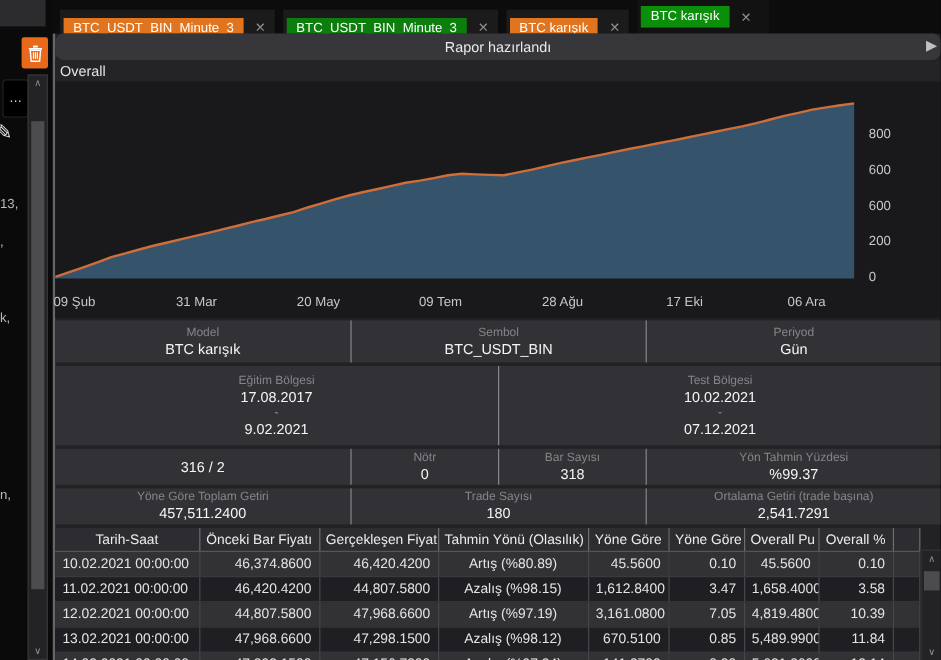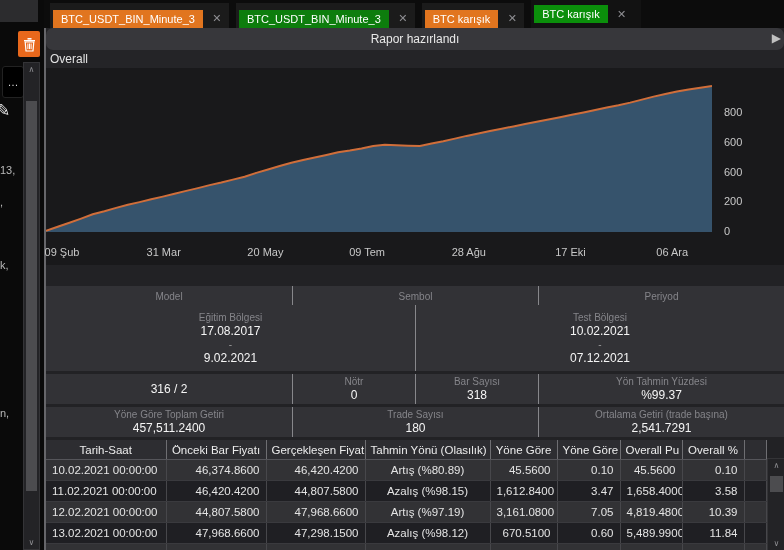--- a/index.html
+++ b/index.html
@@ -23,21 +23,21 @@
   .vs-up,.vs-down{position:absolute;left:0;right:0;height:13px;color:#8f8f93;font-size:8px;
                   display:flex;align-items:center;justify-content:center;}
   .vs-up{top:0;} .vs-down{bottom:0;}
   .vs-thumb{position:absolute;left:2px;right:2px;background:#4c4c4f;}
   #sidebar-scroll{left:23px;top:62px;width:15px;height:486px;}
   #sidebar-scroll .vs-thumb{top:38px;height:390px;}
 
   
   #tabbar{position:absolute;left:44px;top:0;width:740px;height:28px;background:#0c0c0c;
           display:flex;align-items:flex-start;padding-left:6px;box-sizing:border-box;}
-  .tabgroup{display:flex;align-items:center;background:#1b1b1b;margin-top:3px;height:31px;
+  .tabgroup{display:flex;align-items:center;background:#1b1b1b;margin-top:8px;height:31px;
             padding:0 3px;margin-right:7px;cursor:pointer;}
   .tabgroup.active{margin-top:0;height:28px;background:#121212;padding-right:10px;}
   .tabchip{color:#fff;font-size:11px;padding:3px 8px;white-space:nowrap;}
   .tab-close{color:#8e8e92;font-size:11px;width:18px;text-align:center;margin-left:5px;cursor:pointer;}
 
   
   #main{position:absolute;left:44px;top:28px;width:740px;height:522px;background:#222225;
         border-left:2px solid #66666a;box-sizing:border-box;}
   .statusbar{position:absolute;left:0;top:0;width:738px;height:22px;background:#37373b;
              display:flex;align-items:center;justify-content:center;color:#e9e9e9;font-size:12px;border-radius:7px;}
@@ -46,21 +46,21 @@
                color:#e2e2e2;font-size:12px;display:flex;align-items:center;padding-left:4px;box-sizing:border-box;}
 
   
   .chart-panel{position:absolute;left:0;top:40px;width:738px;height:197px;background:#19191b;}
   .chart-panel svg{position:absolute;left:0;top:2px;}
   .ylab{position:absolute;left:678px;width:40px;color:#c8c8c8;font-size:11px;}
   .xlab{position:absolute;top:178px;transform:translateX(-50%);color:#c8c8c8;font-size:11px;white-space:nowrap;}
 
   
   .inforow{position:absolute;left:0;width:738px;display:grid;}
-  .rowA{top:239px;height:35px;grid-template-columns:1fr 1fr 1fr;margin-top:19px;}
+  .rowA{top:239px;height:35px;grid-template-columns:1fr 1fr 1fr;}
   .rowB{top:277px;height:66px;grid-template-columns:1fr 1fr;}
   .rowC{top:346px;height:30px;grid-template-columns:2fr 1fr 1fr 2fr;}
   .rowD{top:379px;height:30px;grid-template-columns:1fr 1fr 1fr;}
   .icell{background:#323236;display:flex;flex-direction:column;align-items:center;justify-content:center;
          border-left:1px solid #87878b;overflow:hidden;}
   .icell:first-child{border-left:none;}
   .ilabel{color:#85858a;font-size:10px;line-height:13px;}
   .ivalue{color:#f5f5f5;font-size:12px;line-height:15px;}
   .isep{color:#9a9a9a;font-size:10px;line-height:12px;}
 
@@ -285,21 +285,21 @@
             <td class="ar">4,819.4800</td>
             <td class="ar">10.39</td>
             <td></td>
           </tr>
           <tr class="even">
             <td class="al">13.02.2021 00:00:00</td>
             <td class="ar">47,968.6600</td>
             <td class="ar">47,298.1500</td>
             <td class="ac">Azalış (%98.12)</td>
             <td class="ar">670.5100</td>
-            <td class="ar">0.60</td>
+            <td class="ar">0.85</td>
             <td class="ar">5,489.9900</td>
             <td class="ar">11.84</td>
             <td></td>
           </tr>
           <tr class="odd">
             <td class="al">14.02.2021 00:00:00</td>
             <td class="ar">47,298.1500</td>
             <td class="ar">47,156.7800</td>
             <td class="ac">Azalış (%97.84)</td>
             <td class="ar">141.3700</td>

